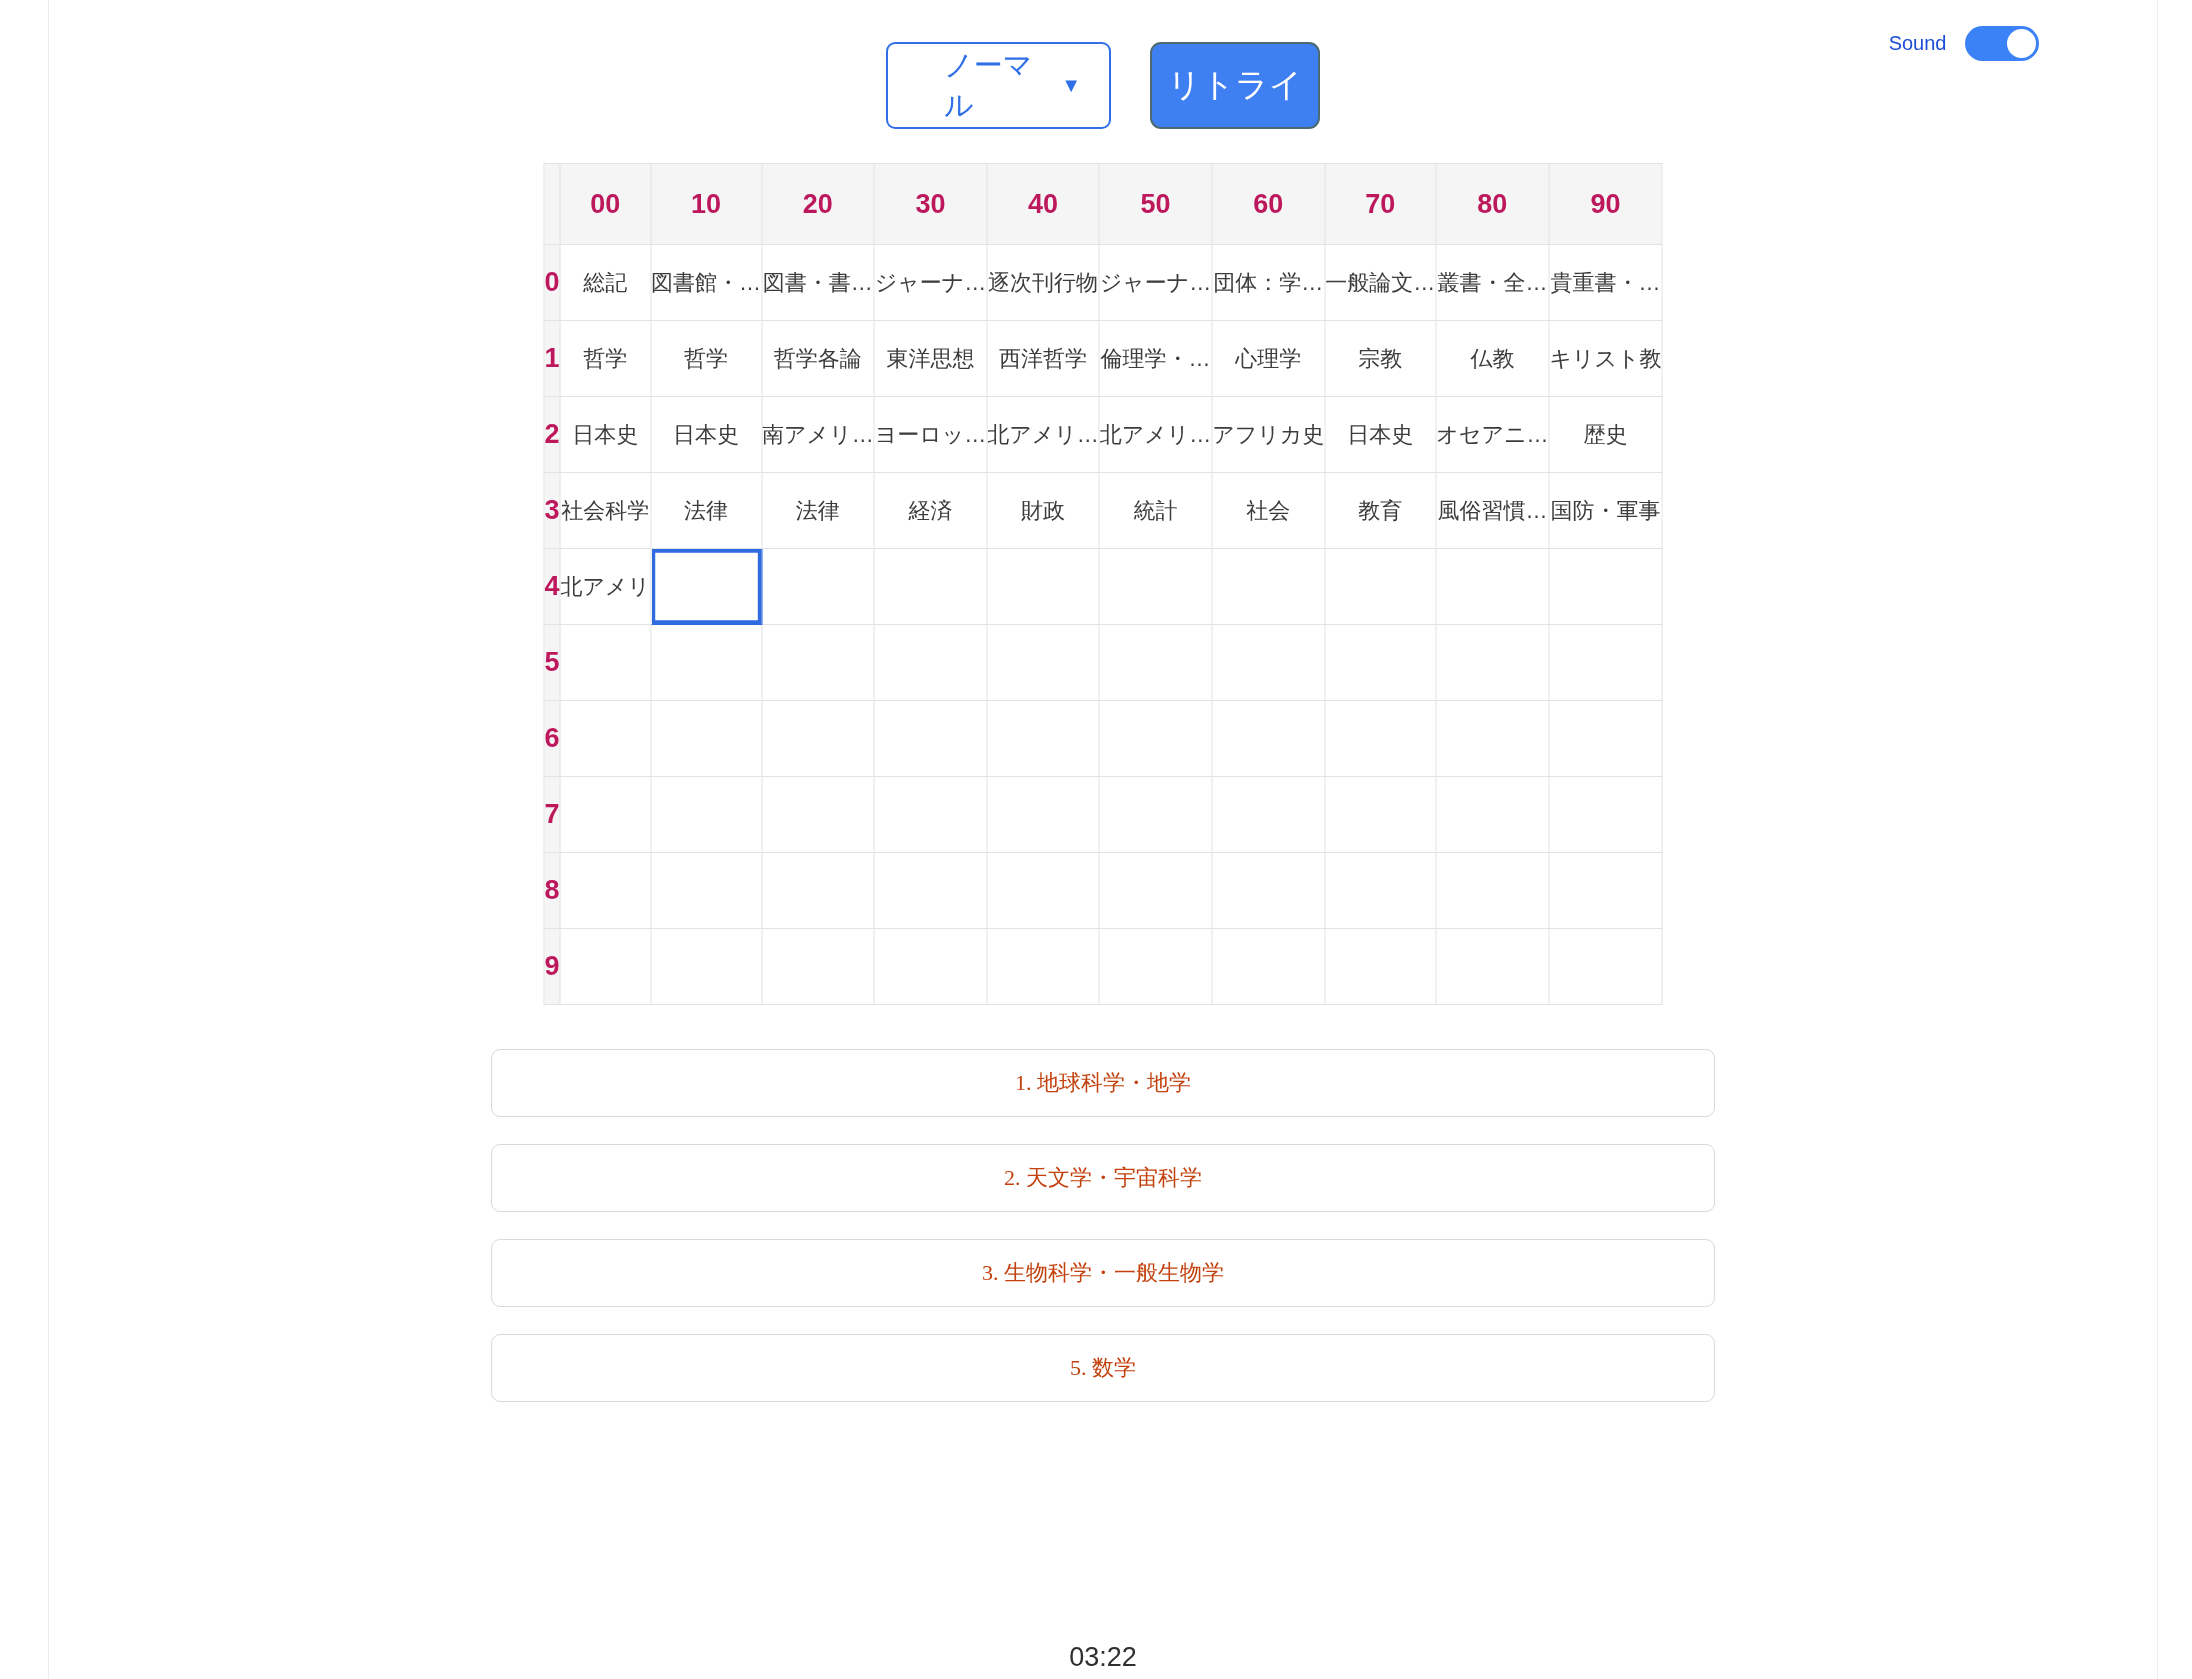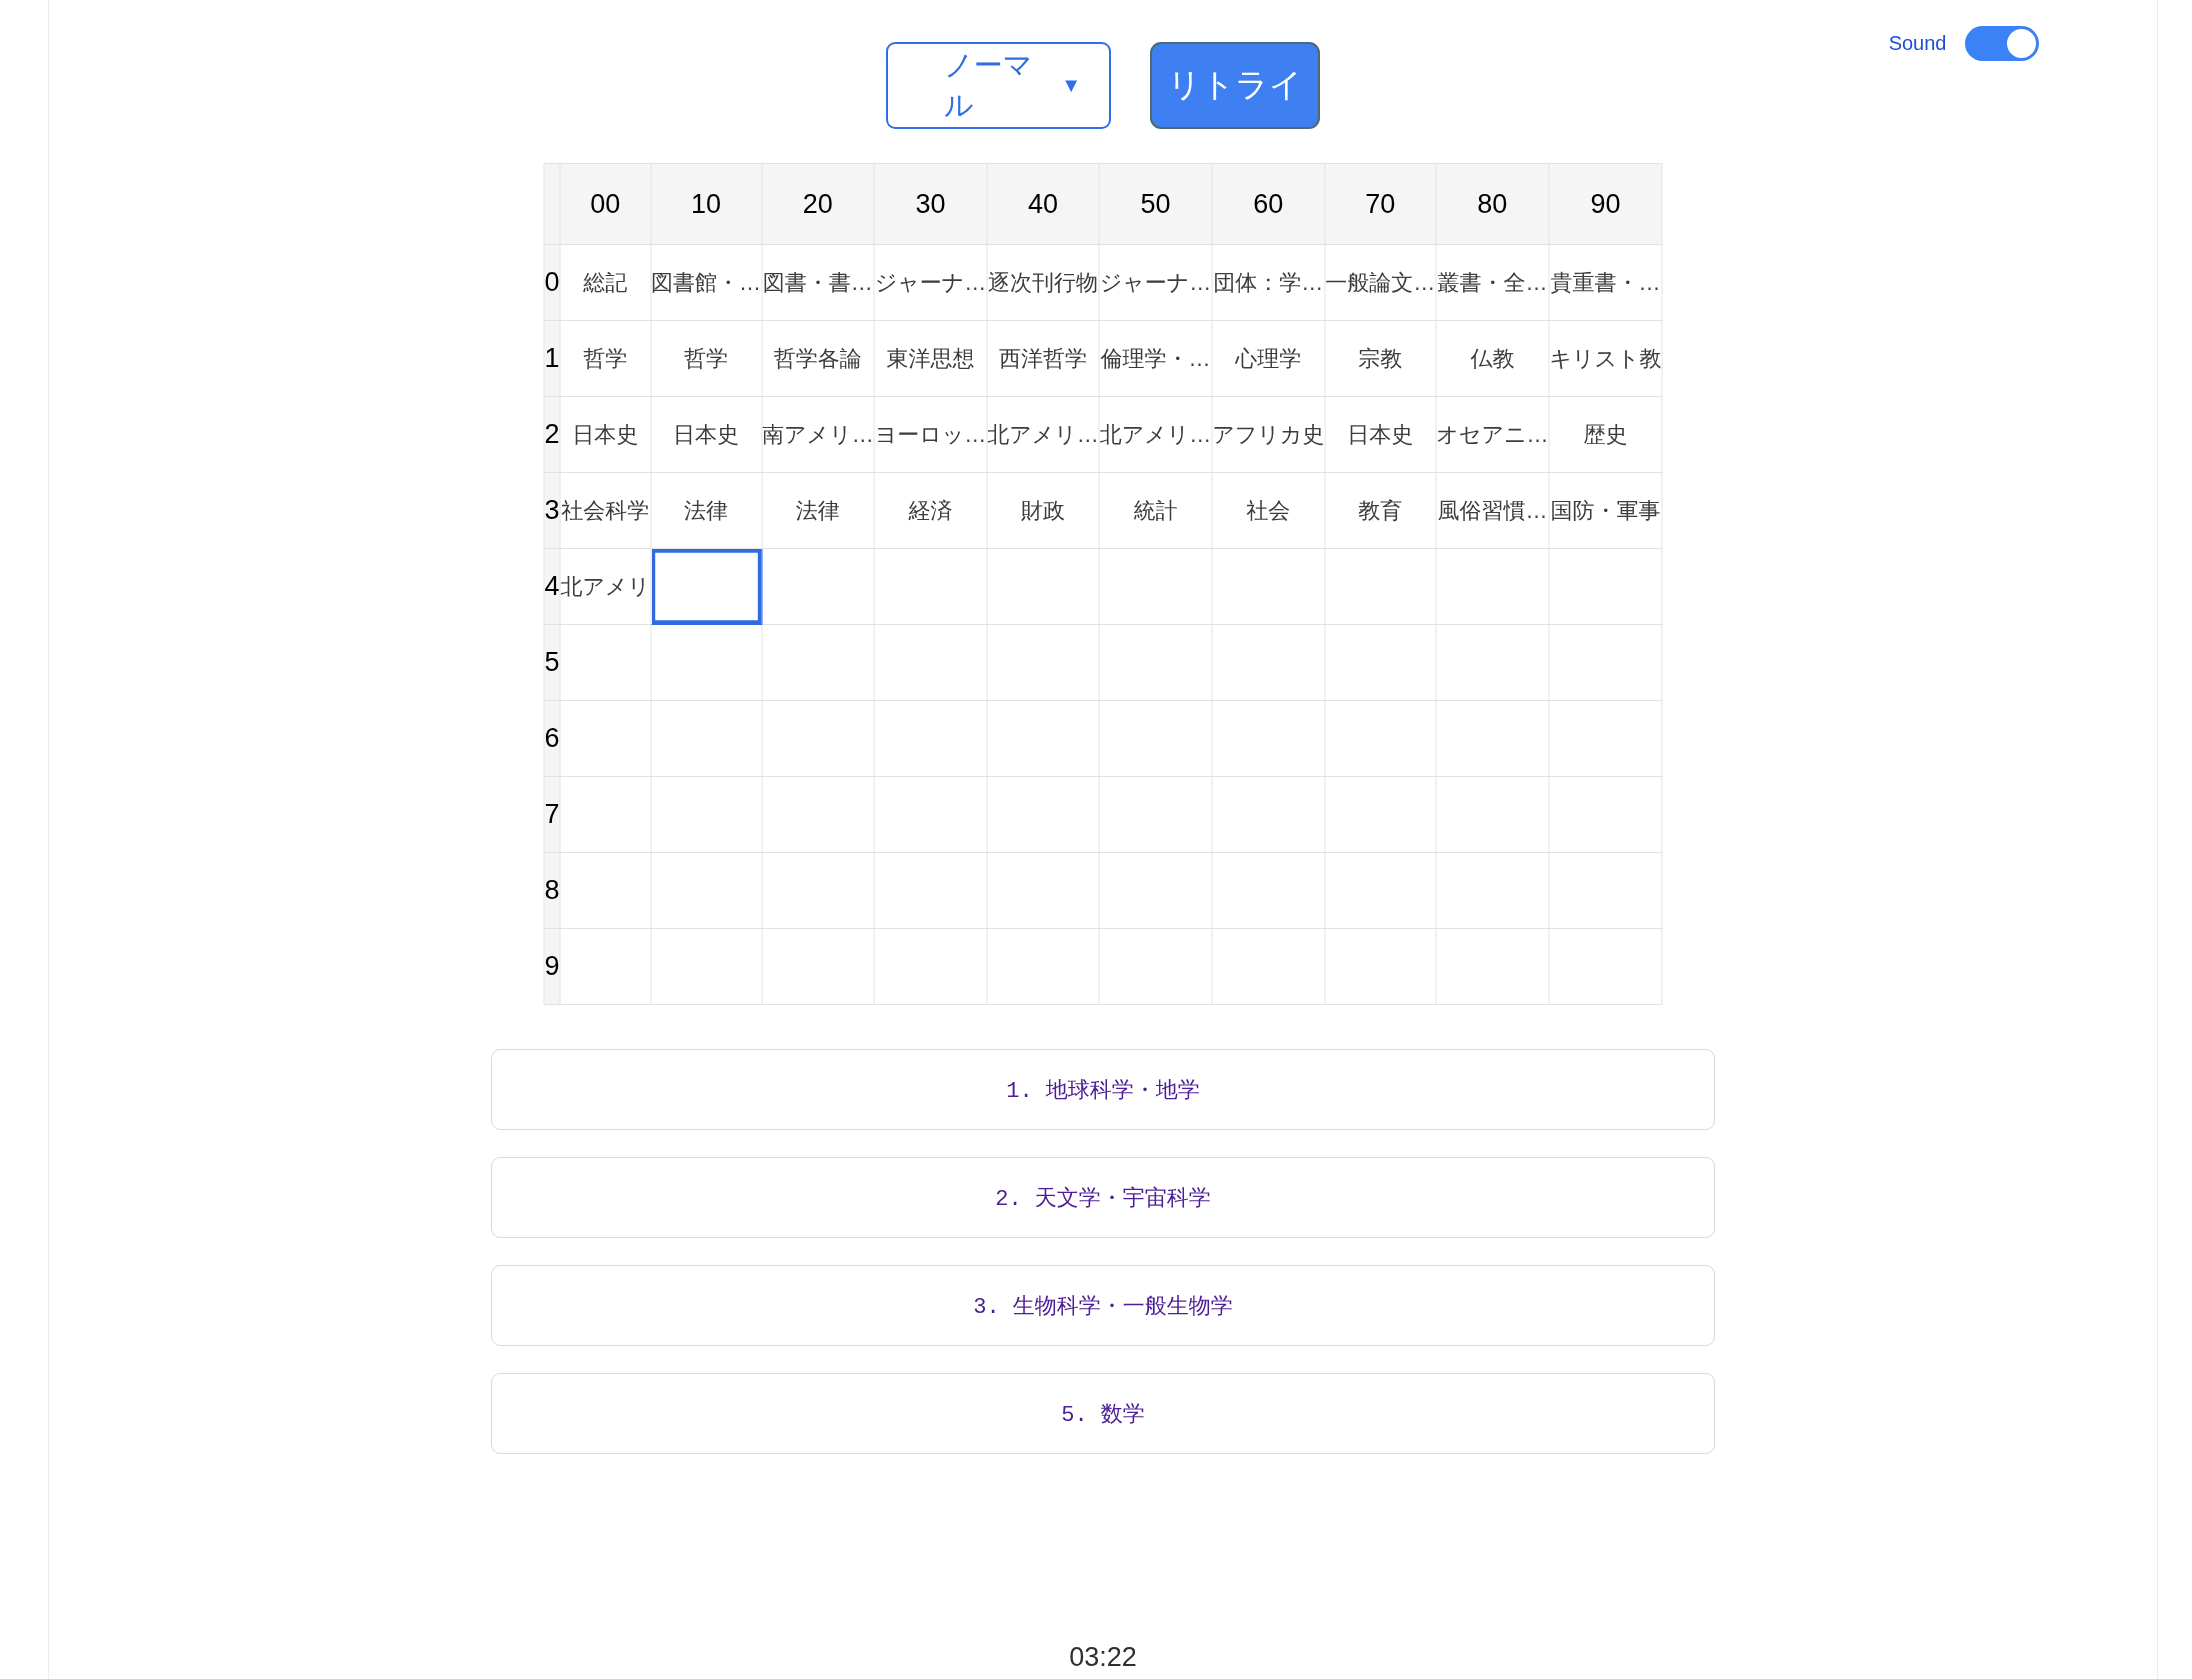--- a/index.html
+++ b/index.html
@@ -63,21 +63,21 @@
     position: absolute; top: 163px; left: 50%; transform: translateX(-50%);
     border-collapse: collapse;
     background: #fff;
   }
   table.grid th, table.grid td {
     border: 1.8px solid #e2e2e2;
     text-align: center; vertical-align: middle;
   }
   table.grid th {
     background: #f5f5f5;
-    font-size: 27px; font-weight: 400; color: #000000;
+    font-size: 27px; font-weight: 700; color: #be185d;
   }
   table.grid thead th { width: 170px; height: 81px; }
   table.grid thead th.corner { width: 168px; }
   table.grid tbody th { width: 168px; height: 76px; }
   table.grid td {
     width: 170px; height: 76px;
     font-size: 22px; color: #3c3c3c;
     background: #fff;
     white-space: nowrap; overflow: hidden;
   }
@@ -86,27 +86,27 @@
     border-color: #2e6ae0;
   }
 
   
   .options {
     position: absolute; top: 1049px; left: 50%; transform: translateX(-50%);
     width: 1224px;
     display: flex; flex-direction: column; gap: 27px;
   }
   .option {
-    height: 81px; width: 100%;
+    height: 68px; width: 100%;
     background: #fff;
     border: 1.8px solid #d9d9d9; border-radius: 9.2px;
-    font-size: 22px; color: #4c1d95;
+    font-size: 22px; color: #c2410c;
     display: flex; align-items: center; justify-content: center;
     cursor: pointer;
-    font-family: Liberation Mono, monospace;
+    font-family: Liberation Serif, serif;
   }
 
   
   .timer {
     position: absolute; top: 1617px; left: 0; width: 100%;
     text-align: center;
     font-size: 27px; color: #2f2f2f; margin-top: 25px;
   }
 </style>
 </head>

